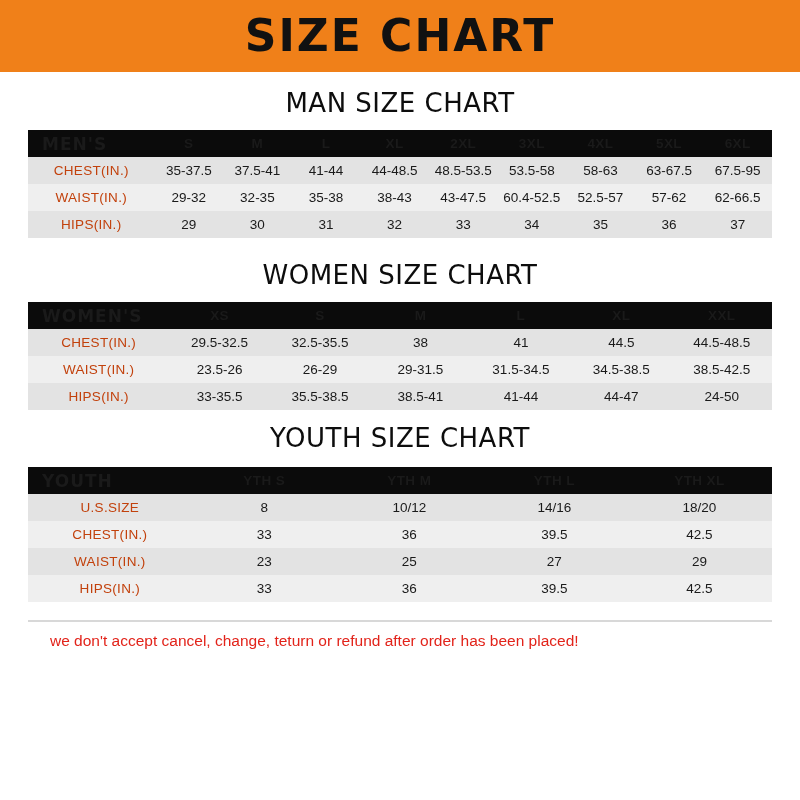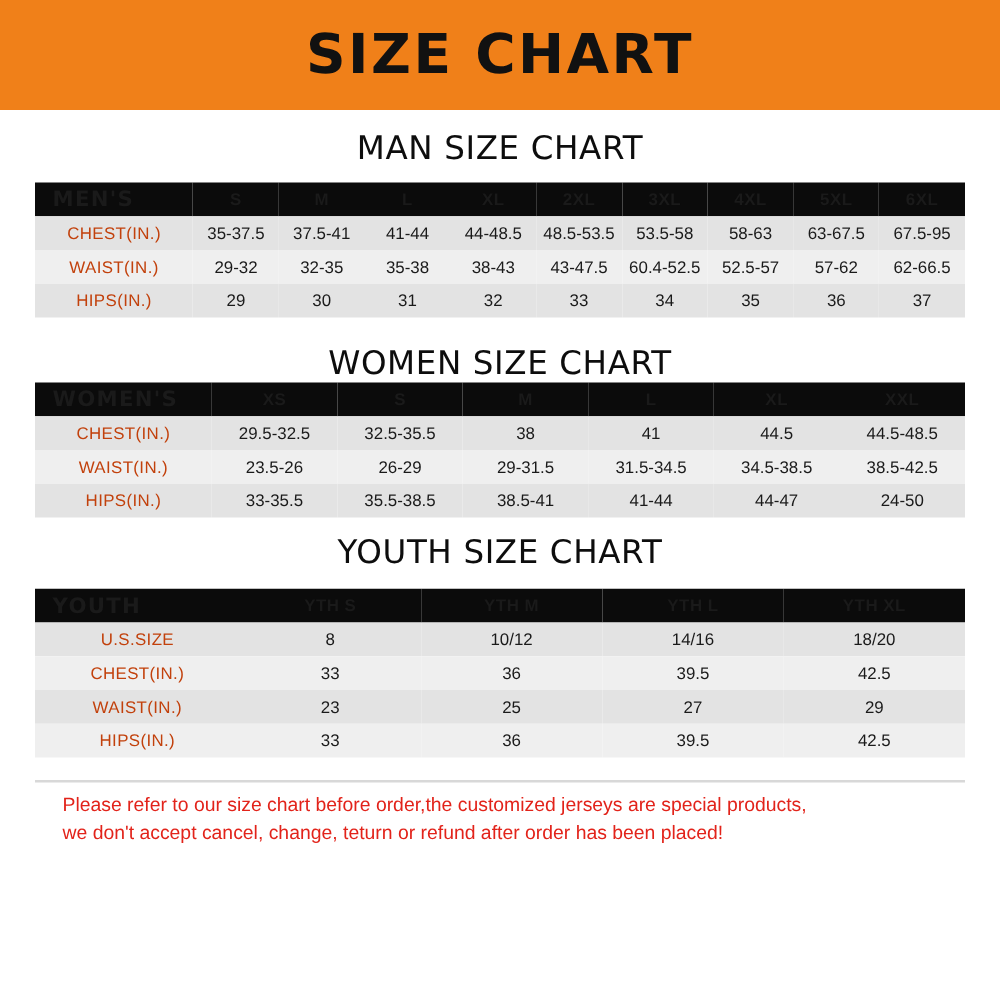--- a/index.html
+++ b/index.html
@@ -12,21 +12,21 @@
   .page {
     position: relative;
     width: 800px; height: 800px;
     background: #fff;
     display: flex;
     flex-direction: column;
   }
 
   
   .banner {
-    height: 88px;
+    height: 72px;
     background: #f08019;
     display: flex;
     align-items: center;
     justify-content: center;
     flex: 0 0 auto;
   }
   .banner-title {
     font-family: "DejaVu Sans", sans-serif;
     font-weight: bold;
     font-size: 44px;
@@ -43,21 +43,21 @@
 
   .section-title {
     text-align: center;
     font-family: "DejaVu Sans", sans-serif;
     font-weight: normal;
     font-size: 26px;
     color: #0d0d0d;
     letter-spacing: 0.5px;
   }
   .t1 { margin-top: 16px; margin-bottom: 12px; }
-  .t2 { margin-top: 22px; }
+  .t2 { margin-top: 22px; margin-bottom: 12px; }
   .t3 { margin-top: 13px; margin-bottom: 14px; }
 
   table.size {
     width: 100%;
     border-collapse: collapse;
     table-layout: fixed;
   }
   table.size th, table.size td {
     text-align: center;
     font-size: 13.5px;
@@ -284,18 +284,17 @@
           <td class="rowlabel">HIPS(IN.)</td>
           <td>33</td>
           <td>36</td>
           <td>39.5</td>
           <td>42.5</td>
         </tr>
       </tbody>
     </table>
 
     <div class="note">
-      <div>Please refer to our size chart before order,the customized jerseys are special products,</div>
       <div>we don't accept cancel, change, teturn or refund after order has been placed!</div>
     </div>
 
   </div>
 </div>
 
 </body></html>

